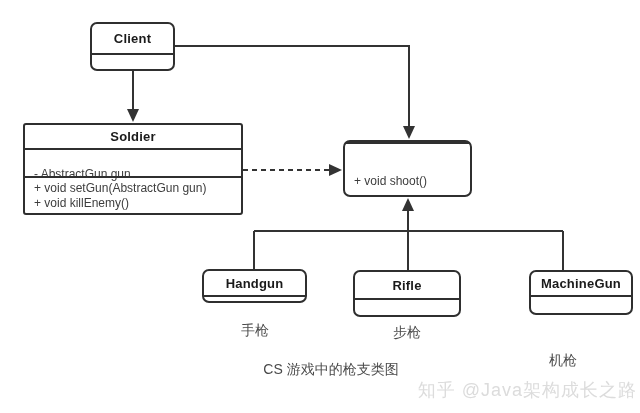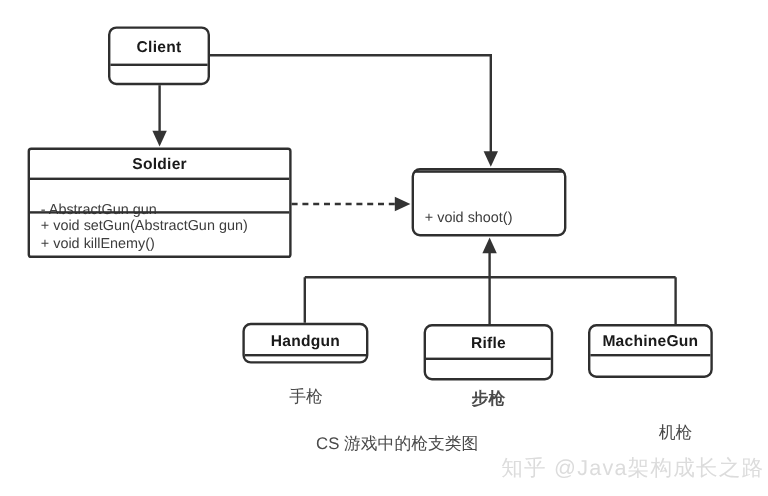--- a/index.html
+++ b/index.html
@@ -133,26 +133,26 @@
   <div class="uml-box rounded" style="left:202px; top:269px; width:105px; height:34px;">
     <div class="uml-title" style="height:24px;">Handgun</div>
     <div class="uml-compartment uml-empty"></div>
   </div>
 
   <div class="uml-box rounded" style="left:353px; top:270px; width:108px; height:47px;">
     <div class="uml-title" style="height:26px;">Rifle</div>
     <div class="uml-compartment uml-empty"></div>
   </div>
 
-  <div class="uml-box rounded" style="left:490px; top:270px; width:104px; height:45px;">
+  <div class="uml-box rounded" style="left:529px; top:270px; width:104px; height:45px;">
     <div class="uml-title" style="height:23px;">MachineGun</div>
     <div class="uml-compartment uml-empty"></div>
   </div>
 
   <div class="cn-label" style="left:215px; top:322px;">手枪</div>
-  <div class="cn-label" style="left:367px; top:324px;font-weight:bold;">步枪</div>
+  <div class="cn-label" style="left:367px; top:324px;">步枪</div>
   <div class="cn-label" style="left:523px; top:324px;margin-top:28px;">机枪</div>
 
   <div class="caption">CS 游戏中的枪支类图</div>
 
   <div class="watermark">知乎 @Java架构成长之路</div>
 
 </div>
 
 </body></html>

